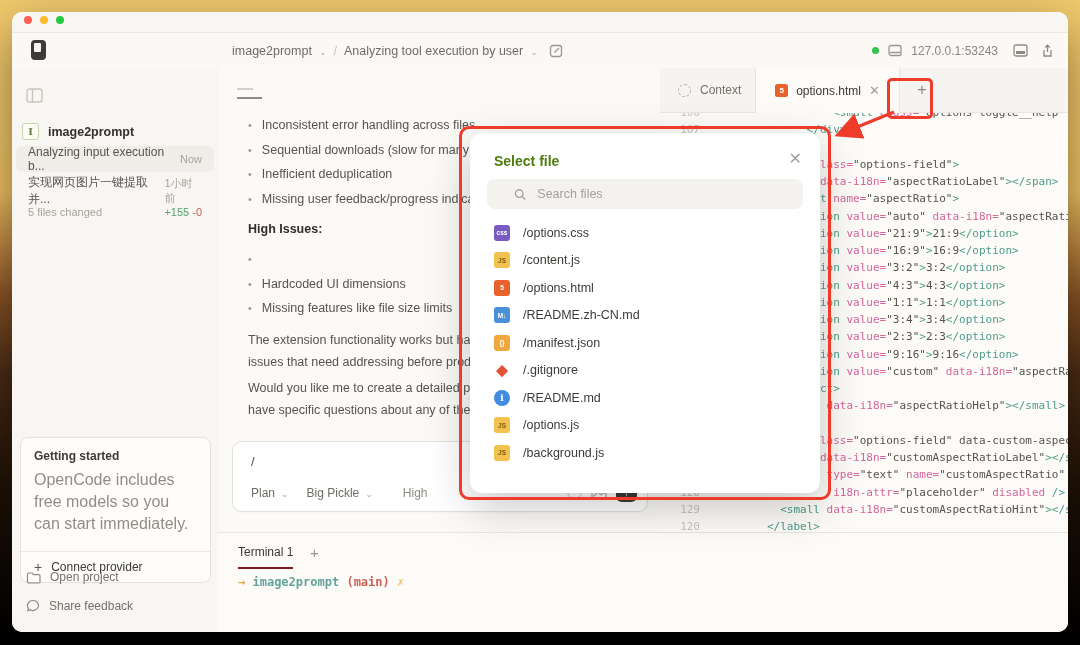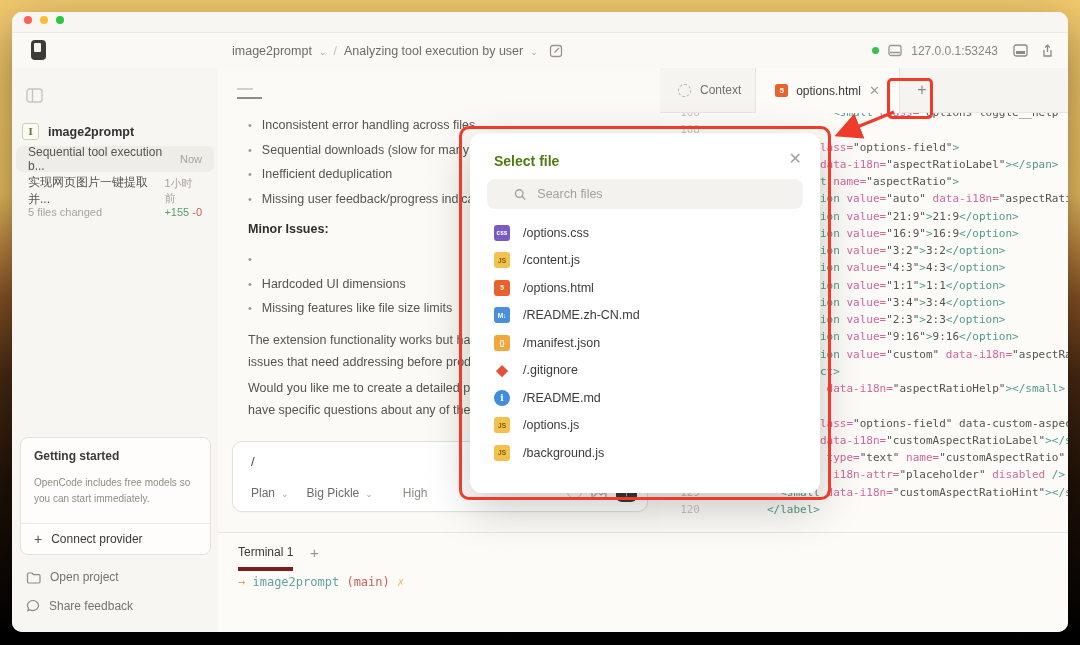--- a/index.html
+++ b/index.html
@@ -31,22 +31,22 @@
   .proj{position:absolute;left:10px;top:55px;display:flex;align-items:center;gap:9px;}
   .proj-icon{width:15px;height:15px;border:1px solid #ccd3ab;background:#fbfcf5;border-radius:3px;color:#6a7a42;font-family:"DejaVu Serif",serif;font-size:10px;font-weight:bold;display:flex;align-items:center;justify-content:center;}
   .proj-name{font-size:12.5px;font-weight:600;color:#333230;}
   .session{position:absolute;left:4px;width:198px;border-radius:7px;font-size:12px;color:#56544f;}
   .sess-row{display:flex;justify-content:space-between;align-items:center;padding:0 12px;height:26px;}
   .sess-row .time{color:#a8a49c;font-size:11px;}
   .sess-sel{background:#efede8;}
   .sess-row2{display:flex;justify-content:space-between;align-items:center;padding:0 12px;height:16px;font-size:11px;color:#a8a49c;}
   .gs-card{position:absolute;left:8px;top:369px;width:189px;background:#fefdfb;border:1px solid #e5e2dc;border-radius:8px;}
   .gs-pad{padding:11px 13px 8px 13px;}
-  .gs-title{font-size:12px;font-weight:700;color:#3b3a37;margin-bottom:12px;}
-  .gs-p{font-size:10px;line-height:16px;color:#918d85;margin-bottom:8px;}
+  .gs-title{font-size:12px;font-weight:700;color:#3b3a37;margin-bottom:6px;}
+  .gs-p{font-size:16px;line-height:22px;color:#918d85;margin-bottom:8px;}
   .gs-connect{border-top:1px solid #eceae5;display:flex;align-items:center;gap:9px;padding:8px 13px;font-size:12px;color:#3b3a37;}
   .gs-plus{color:#55534e;font-size:14px;line-height:10px;}
   .side-link{position:absolute;left:14px;display:flex;align-items:center;gap:9px;font-size:12px;color:#75726b;}
   
   .chat{position:absolute;left:206px;top:56px;width:442px;height:464px;background:#fbfaf7;border-right:1px solid #e8e6e2;}
   .collapse-line1{position:absolute;left:19px;top:20px;width:16px;height:2px;background:#d3d0ca;}
   .collapse-line2{position:absolute;left:19px;top:29px;width:25px;height:2px;background:#8f8c85;}
   .blist{position:absolute;left:30px;width:400px;}
   .brow{display:flex;gap:10px;height:24.5px;align-items:flex-start;font-size:12.5px;color:#56544f;white-space:nowrap;}
   .brow .bdot{color:#9b978f;font-size:11px;line-height:15px;}
@@ -70,23 +70,23 @@
   .tab-plus{position:absolute;left:240px;top:0;width:44px;height:44px;display:flex;align-items:center;justify-content:center;font-size:16px;color:#8d8a83;}
   .code{position:absolute;left:0;top:36px;width:408px;height:428px;overflow:hidden;font-family:"DejaVu Sans Mono",monospace;font-size:11px;}
   .cl{display:flex;height:17.25px;line-height:17.25px;white-space:pre;}
   .cl .ln{width:40px;text-align:right;padding-right:14px;color:#c8c4bd;flex:none;}
   .cl .ct{color:#555350;}
   .tok-tag{color:#4f9b8c;}
   .tok-attr{color:#d3669c;}
   .tok-str{color:#555350;}
   
   .terminal{position:absolute;left:206px;top:520px;width:850px;height:100px;background:#fcfbf8;border-top:1px solid #e8e6e2;}
-  .term-tab{position:absolute;left:20px;top:12px;font-size:12px;color:#3b3a37;padding-bottom:8px;border-bottom:4px solid #7f1d1d;}
+  .term-tab{position:absolute;left:20px;top:12px;font-size:12px;color:#3b3a37;padding-bottom:8px;border-bottom:2px solid #7f1d1d;}
   .term-plus{position:absolute;left:92px;top:11px;font-size:15px;color:#9b978f;}
-  .term-line{position:absolute;left:20px;top:42px;font-family:"DejaVu Sans Mono",monospace;font-size:12px;font-weight:normal;}
+  .term-line{position:absolute;left:20px;top:42px;font-family:"DejaVu Sans Mono",monospace;font-size:12px;font-weight:bold;}
   
   .modal{position:absolute;left:458px;top:121px;width:350px;height:360px;background:#fff;border-radius:12px;box-shadow:0 14px 45px rgba(0,0,0,.22);z-index:50;}
   .modal-title{position:absolute;left:24px;top:20px;font-size:14px;font-weight:700;color:#4d7c0f;}
   .modal-x{position:absolute;right:18px;top:16px;font-size:16px;color:#a5a19a;}
   .modal-search{position:absolute;left:17px;top:46px;width:316px;height:30px;background:#f3f2ef;border-radius:8px;display:flex;align-items:center;gap:9px;padding:0 27px;box-sizing:border-box;}
   .modal-search input{border:none;outline:none;background:transparent;font-size:12.5px;color:#56544f;width:250px;font-family:"Liberation Sans",sans-serif;}
   .modal-search input::placeholder{color:#a5a19a;}
   .filelist{position:absolute;left:24px;top:86px;width:300px;}
   .frow{display:flex;align-items:center;gap:13px;height:27.5px;font-size:12.5px;color:#3c3b38;}
   .ficon{width:16px;height:16px;flex:none;display:flex;align-items:center;justify-content:center;color:#fff;font-size:6.5px;font-weight:bold;border-radius:3px;}
@@ -147,21 +147,21 @@
         <rect x="1" y="1" width="15" height="13" rx="2.5" fill="none" stroke="#c9c5be" stroke-width="1.4"></rect>
         <line x1="6.5" y1="1" x2="6.5" y2="14" stroke="#c9c5be" stroke-width="1.4"></line>
       </svg>
     <div class="proj">
       <span class="proj-icon">I</span>
       <span class="proj-name">image2prompt</span>
     </div>
     <div id="session-list">
         <div class="session sess-sel" style="top: 78px;">
           <div class="sess-row">
-            <span>Sequential tool execution b...</span>
+            <span>Analyzing input execution b...</span>
             <span class="time">Now</span>
           </div>
         </div>
         <div class="session" style="top: 110px;">
           <div class="sess-row">
             <span>实现网页图片一键提取并...</span>
             <span class="time">1小时前</span>
           </div>
           <div class="sess-row2">
             <span>5 files changed</span>
@@ -209,21 +209,21 @@
         </div>
         <div class="brow">
           <span class="bdot">•</span>
           <span>Inefficient deduplication</span>
         </div>
         <div class="brow">
           <span class="bdot">•</span>
           <span>Missing user feedback/progress indicators</span>
         </div>
       </div>
-    <div class="chat-h" style="top:154px">Minor Issues:</div>
+    <div class="chat-h" style="top:154px">High Issues:</div>
     <div id="minor-list" class="blist" style="top:184px">
         <div class="brow">
           <span class="bdot">•</span>
         </div>
         <div class="brow">
           <span class="bdot">•</span>
           <span>Hardcoded UI dimensions</span>
         </div>
         <div class="brow">
           <span class="bdot">•</span>
@@ -252,20 +252,21 @@
         <div class="send">
             <span>↑</span>
           </div>
       </div>
     </div>
   </div>
 
   <div class="editor">
     <div class="code" id="code-area">
         <div class="cl"><span class="ln">106</span><span class="ct">                  <span class="tok-tag">&lt;small</span> <span class="tok-attr">class=</span><span class="tok-str">"options toggle__help"</span> </span></div>
+        <div class="cl"><span class="ln">107</span><span class="ct">              <span class="tok-tag">&lt;/div</span><span class="tok-tag">&gt;</span></span></div>
         <div class="cl"><span class="ln">108</span><span class="ct"></span></div>
         <div class="cl"><span class="ln">109</span><span class="ct">        <span class="tok-tag">&lt;label</span> <span class="tok-attr">class=</span><span class="tok-str">"options-field"</span><span class="tok-tag">&gt;</span></span></div>
         <div class="cl"><span class="ln">110</span><span class="ct">          <span class="tok-tag">&lt;span</span> <span class="tok-attr">data-i18n=</span><span class="tok-str">"aspectRatioLabel"</span><span class="tok-tag">&gt;</span><span class="tok-tag">&lt;/span</span><span class="tok-tag">&gt;</span></span></div>
         <div class="cl"><span class="ln">111</span><span class="ct">          <span class="tok-tag">&lt;select</span> <span class="tok-attr">name=</span><span class="tok-str">"aspectRatio"</span><span class="tok-tag">&gt;</span></span></div>
         <div class="cl"><span class="ln">112</span><span class="ct">            <span class="tok-tag">&lt;option</span> <span class="tok-attr">value=</span><span class="tok-str">"auto"</span> <span class="tok-attr">data-i18n=</span><span class="tok-str">"aspectRatioOptionAuto"</span></span></div>
         <div class="cl"><span class="ln">113</span><span class="ct">            <span class="tok-tag">&lt;option</span> <span class="tok-attr">value=</span><span class="tok-str">"21:9"</span><span class="tok-tag">&gt;</span>21:9<span class="tok-tag">&lt;/option</span><span class="tok-tag">&gt;</span></span></div>
         <div class="cl"><span class="ln">114</span><span class="ct">            <span class="tok-tag">&lt;option</span> <span class="tok-attr">value=</span><span class="tok-str">"16:9"</span><span class="tok-tag">&gt;</span>16:9<span class="tok-tag">&lt;/option</span><span class="tok-tag">&gt;</span></span></div>
         <div class="cl"><span class="ln">115</span><span class="ct">            <span class="tok-tag">&lt;option</span> <span class="tok-attr">value=</span><span class="tok-str">"3:2"</span><span class="tok-tag">&gt;</span>3:2<span class="tok-tag">&lt;/option</span><span class="tok-tag">&gt;</span></span></div>
         <div class="cl"><span class="ln">116</span><span class="ct">            <span class="tok-tag">&lt;option</span> <span class="tok-attr">value=</span><span class="tok-str">"4:3"</span><span class="tok-tag">&gt;</span>4:3<span class="tok-tag">&lt;/option</span><span class="tok-tag">&gt;</span></span></div>
         <div class="cl"><span class="ln">117</span><span class="ct">            <span class="tok-tag">&lt;option</span> <span class="tok-attr">value=</span><span class="tok-str">"1:1"</span><span class="tok-tag">&gt;</span>1:1<span class="tok-tag">&lt;/option</span><span class="tok-tag">&gt;</span></span></div>

